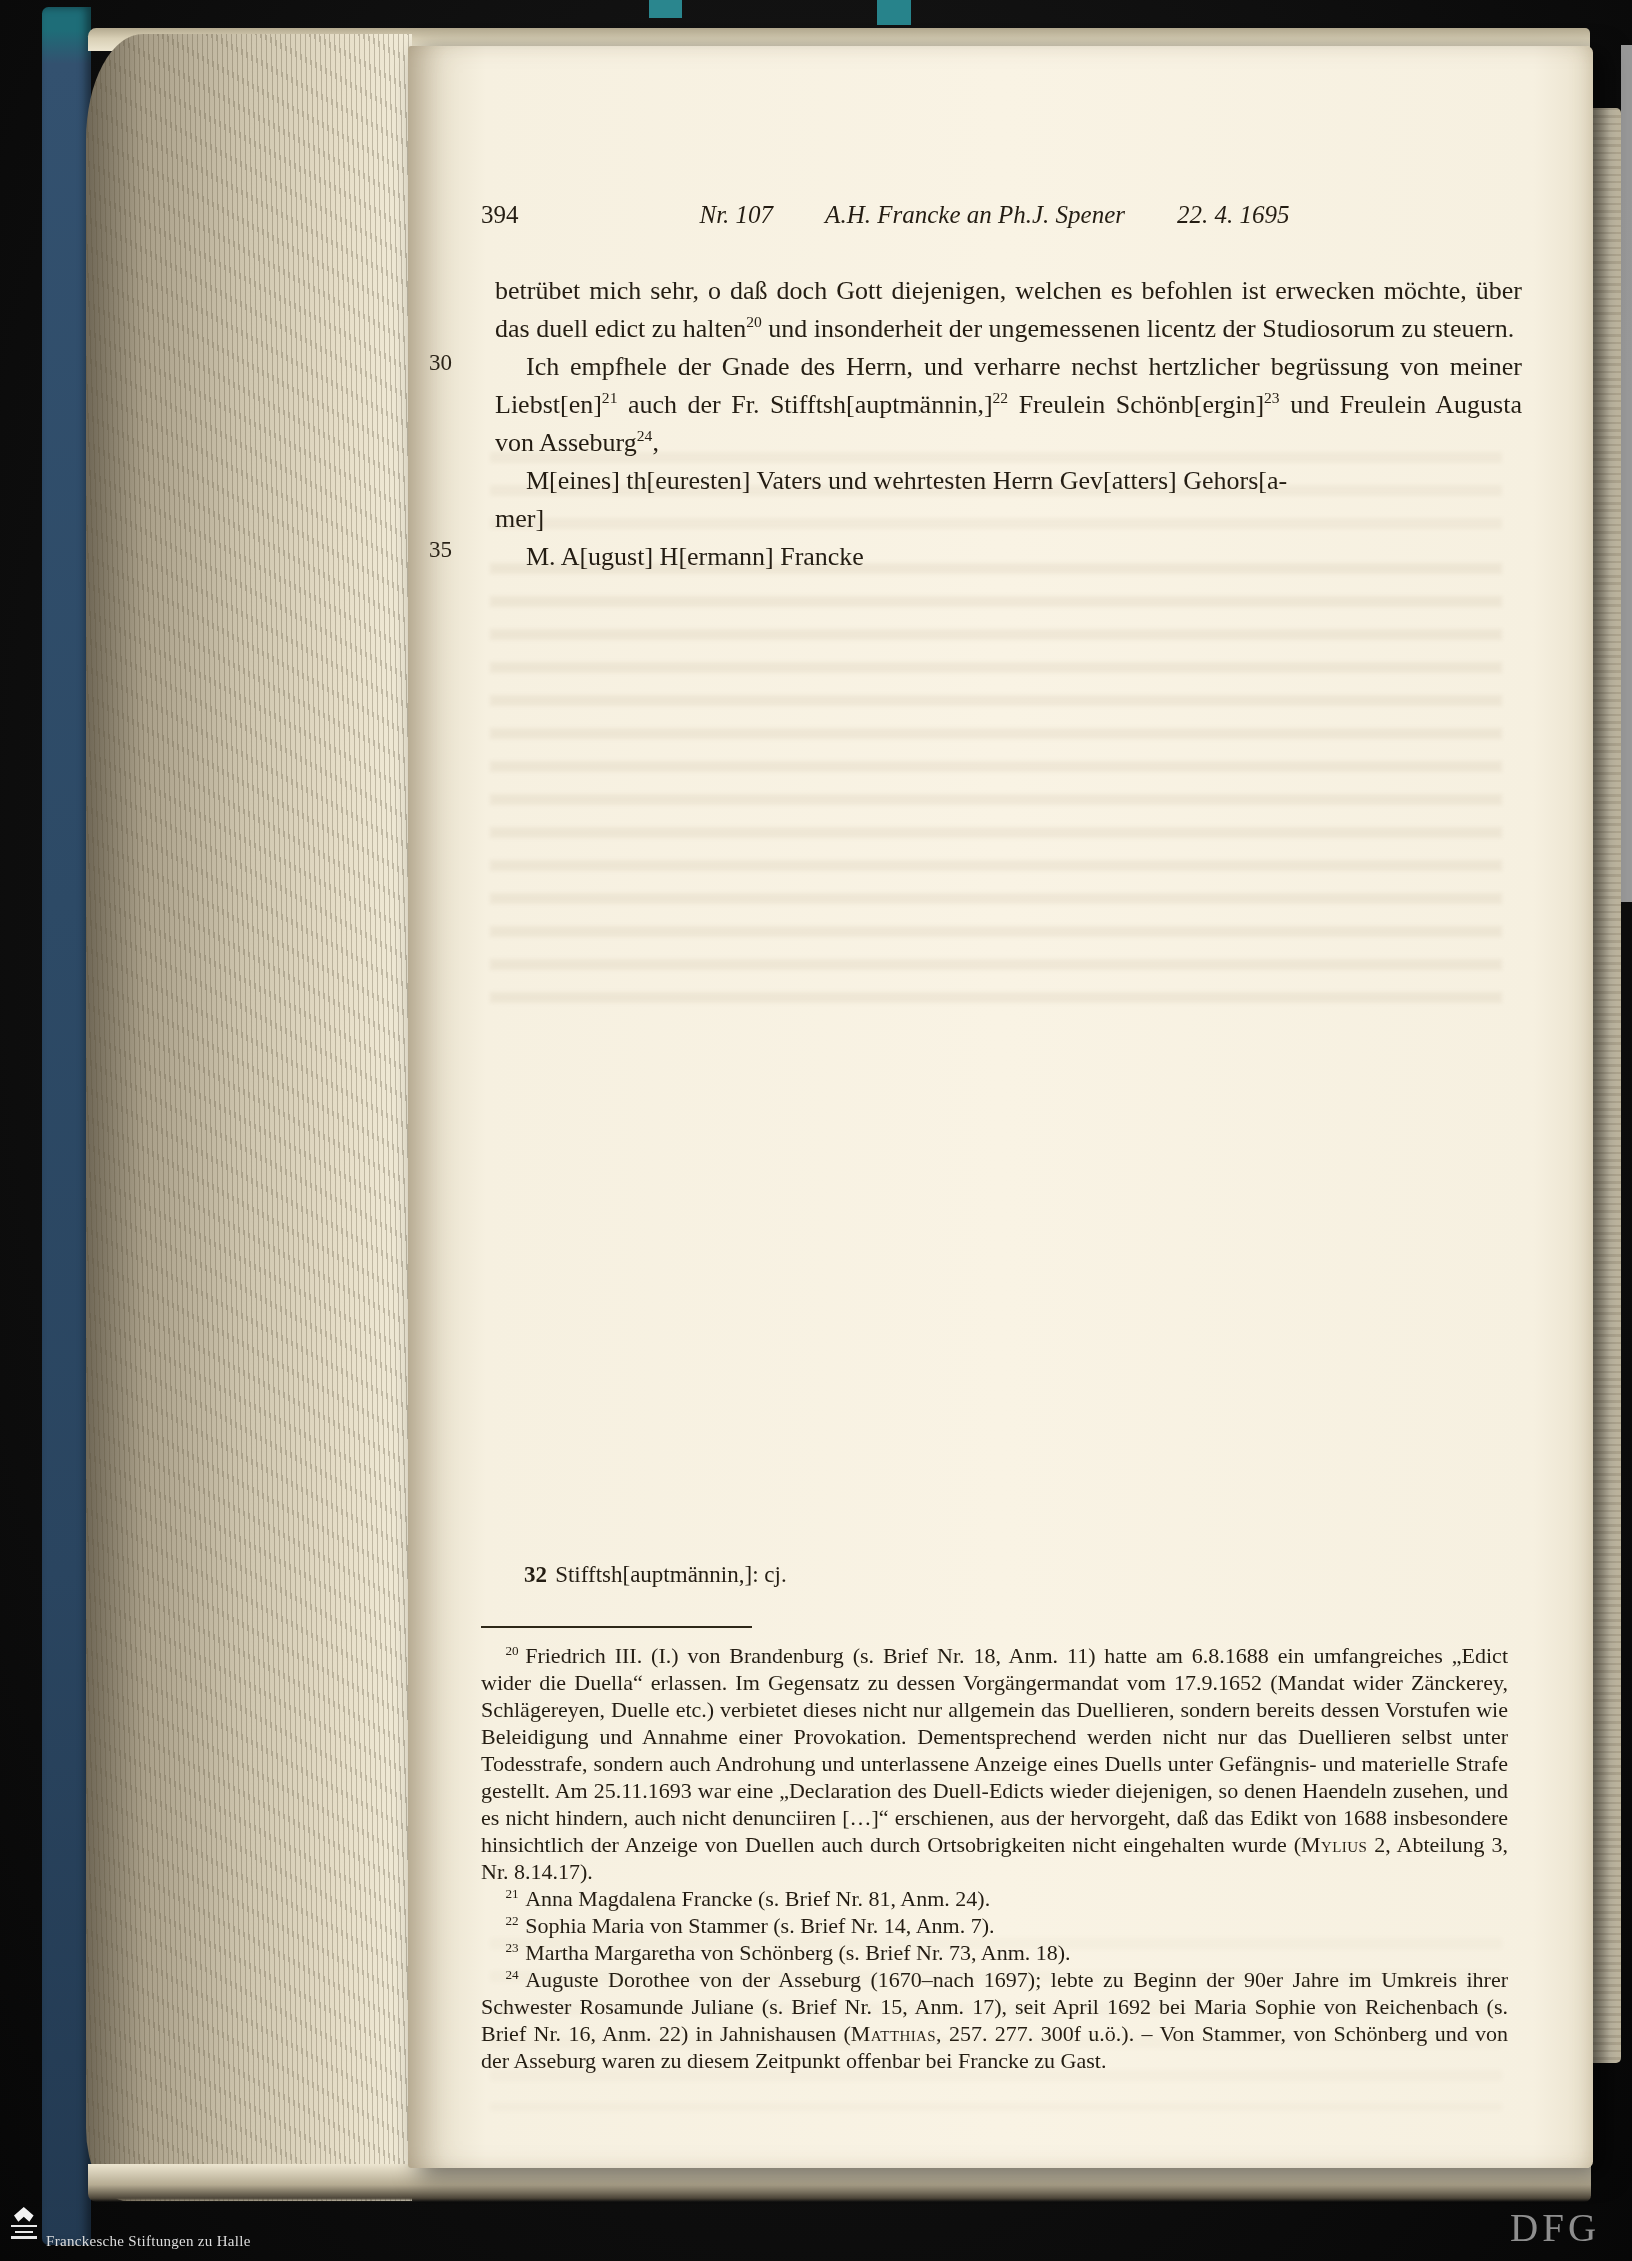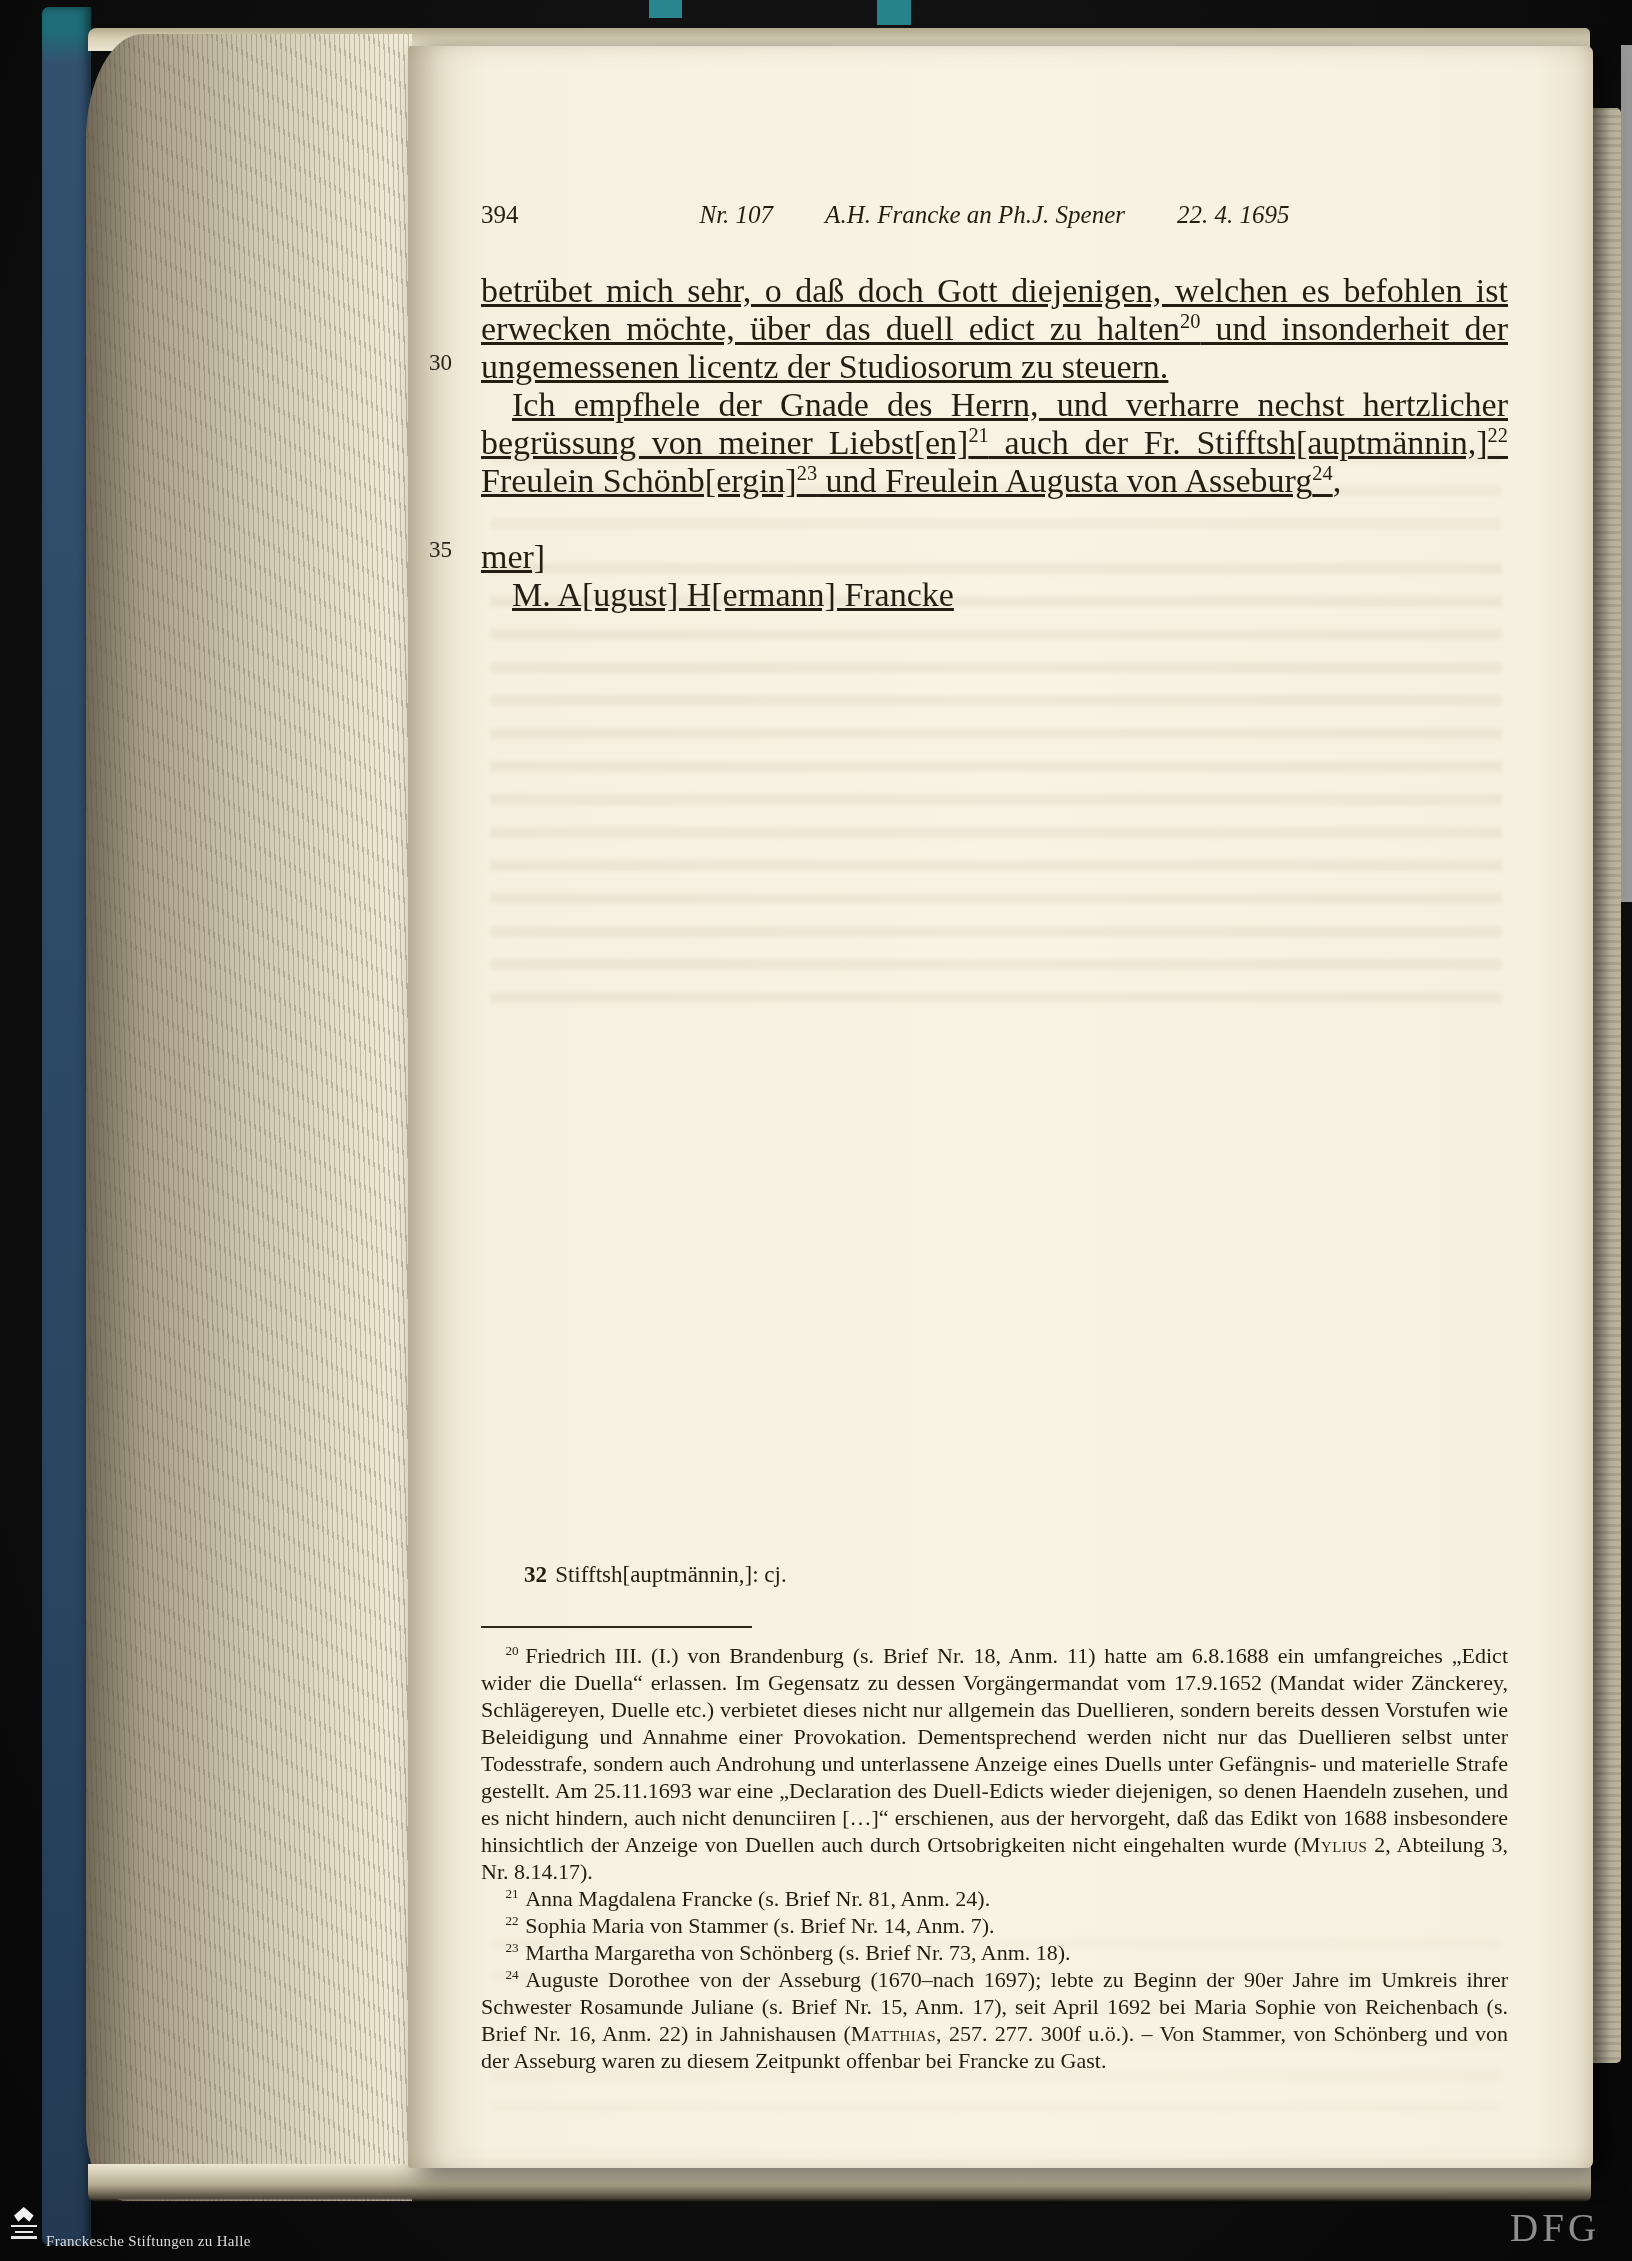--- a/index.html
+++ b/index.html
@@ -66,22 +66,22 @@
 
   .header-row { position:absolute; left:73px; top:155px; width:1027px; font-size:25px; }
   .pagenum { position:absolute; left:0; top:0; font-style:normal; }
   .running-head { display:flex; justify-content:center; gap:52px; font-style:italic; }
 
   .margin-num { position:absolute; left:21px; width:41px; text-align:left; font-size:23px; color:#2a2318; }
   .m30 { top:304px; }
   .m35 { top:491px; }
 
   .body-text {
-    position:absolute; left:73px; top:226px; width:1027px;
-    font-size:34px; line-height:38px; text-align:justify; z-index:2;text-decoration:underline;
+    position:absolute; left:87px; top:226px; width:1027px;
+    font-size:26px; line-height:38px; text-align:justify; z-index:2;
   }
   .body-text p { margin:0; }
   .body-text p.ind { text-indent:31px; }
   sup { font-size:.6em; line-height:0; vertical-align:super; }
 
   .apparatus { position:absolute; left:73px; top:1516px; width:1027px; font-size:23px; z-index:2;margin-left:43px; }
   .app-num { font-weight:bold; margin-right:8.2px; }
 
   .fn-rule { position:absolute; left:73px; top:1580px; width:271px; height:1.6px; background:#2e2818; z-index:2; }
 
@@ -133,21 +133,21 @@
         <span>22. 4. 1695</span>
       </span>
     </div>
 
     <div class="margin-num m30">30</div>
     <div class="margin-num m35">35</div>
 
     <div class="body-text">
       <p><span>betrübet mich sehr, o daß doch Gott diejenigen, welchen es befohlen ist erwecken möchte, über das duell edict zu halten</span><sup>20</sup><span> und insonderheit der ungemessenen licentz der Studiosorum zu steuern.</span></p>
       <p class="ind"><span>Ich empfhele der Gnade des Herrn, und verharre nechst hertzlicher begrüssung von meiner Liebst[en]</span><sup>21</sup><span> auch der Fr. Stifftsh[auptmännin,]</span><sup>22</sup><span> Freulein Schönb[ergin]</span><sup>23</sup><span> und Freulein Augusta von Asseburg</span><sup>24</sup><span>,</span></p>
-      <p class="ind"><br><span>mer]</span></p>
+      <p class="ind"><span>M[eines] th[euresten] Vaters und wehrtesten Herrn Gev[atters] Gehors[a-</span><br><span>mer]</span></p>
       <p class="ind"><span>M. A[ugust] H[ermann] Francke</span></p>
     </div>
 
     <div class="apparatus">
       <span class="app-num">32</span><span>Stifftsh[auptmännin,]: cj.</span>
     </div>
 
     <div class="fn-rule"></div>
 
     <div class="footnotes">

